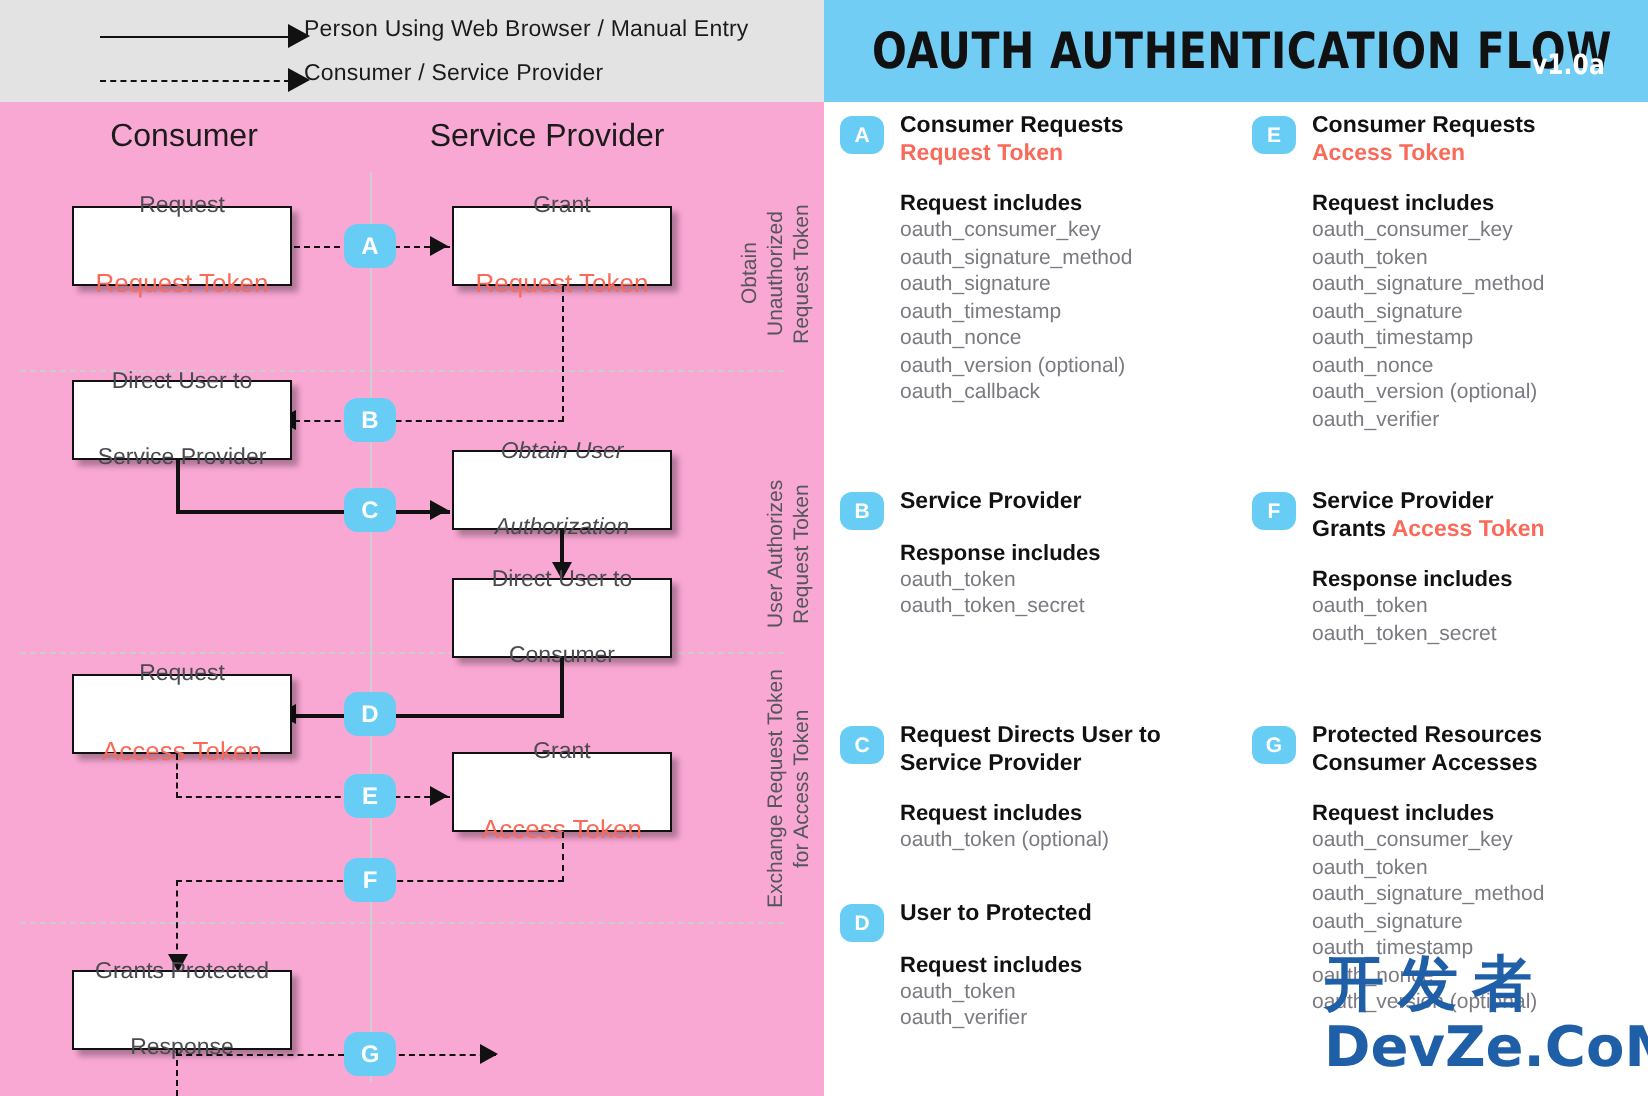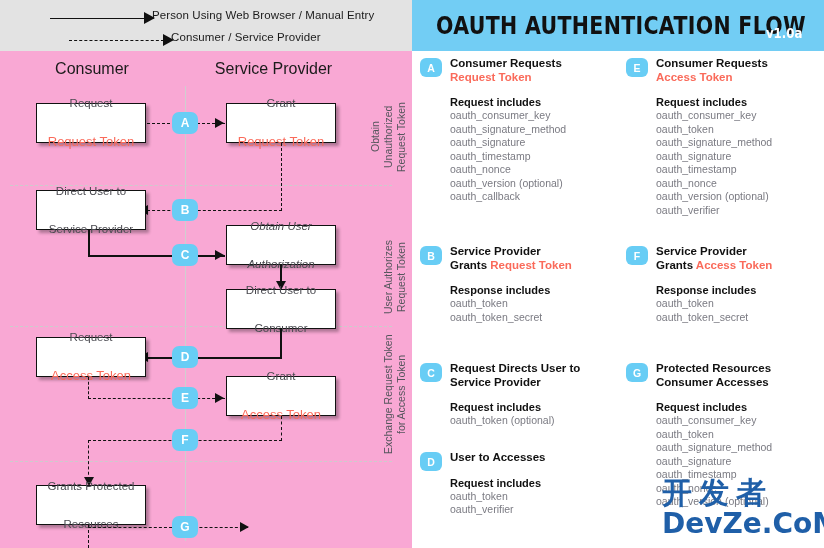--- a/index.html
+++ b/index.html
@@ -11,21 +11,21 @@
   }
   #page{position:relative;width:824px;height:548px;background:#ffffff;overflow:hidden;}
 
   
   .legend-band{
     position:absolute;left:0;top:0;width:412px;height:51px;
     background:#e3e3e3;
   }
   .legend-row{position:absolute;left:0;width:412px;height:22px;}
   .legend-row.r1{top:8px;}
-  .legend-row.r2{top:30px;margin-left:19px;}
+  .legend-row.r2{top:30px;}
   .legend-line{
     position:absolute;left:50px;top:10px;width:95px;height:0;
     border-top:1.6px solid #111;
   }
   .legend-line.dashed{border-top:1.6px dashed #111;}
   .legend-arrow{
     position:absolute;left:144px;top:4px;width:0;height:0;
     border-left:11px solid #111;
     border-top:6px solid transparent;
     border-bottom:6px solid transparent;
@@ -249,21 +249,21 @@
     </div>
 
     <div class="dv" style="left:281px;top:365px;height:25px;"></div>
     <div class="dh" style="left:88px;top:389px;width:194px;"></div>
     <div class="badge" style="left:172px;top:378px;">F</div>
     <div class="dv" style="left:88px;top:389px;height:40px;"></div>
     <div class="ar-d" style="left:83.5px;top:426px;"></div>
 
     <div class="nbox" style="left:36px;top:434px;width:110px;height:40px;">
       <span>Grants Protected</span>
-      <span>Resources</span>
+      <span>Response</span>
     </div>
 
     <div class="dv" style="left:88px;top:474px;height:23px;"></div>
     <div class="dh" style="left:88px;top:476px;width:160px;"></div>
     <div class="ar-r" style="left:240px;top:470.5px;"></div>
     <div class="badge" style="left:172px;top:465px;">G</div>
 
     <div class="phase" style="top:40px;height:92px;">Obtain Unauthorized
 Request Token</div>
     <div class="phase" style="top:180px;height:92px;">User Authorizes
@@ -289,21 +289,20 @@
         <div class="bitem">oauth_nonce</div>
         <div class="bitem">oauth_version (optional)</div>
         <div class="bitem">oauth_callback</div>
       </div>
     </div>
 
     <div class="sec" style="left:0;top:194px;">
       <div class="bdg">B</div>
       <div class="head">
         <div>Service Provider</div>
-        <div><span>Grants </span><span class="red">Request Token</span></div>
       </div>
       <div class="body">
         <div class="blabel">Response includes</div>
         <div class="bitem">oauth_token</div>
         <div class="bitem">oauth_token_secret</div>
       </div>
     </div>
 
     <div class="sec" style="left:0;top:311px;">
       <div class="bdg">C</div>
@@ -313,21 +312,21 @@
       </div>
       <div class="body">
         <div class="blabel">Request includes</div>
         <div class="bitem">oauth_token (optional)</div>
       </div>
     </div>
 
     <div class="sec" style="left:0;top:400px;">
       <div class="bdg">D</div>
       <div class="head">
-        <div>User to Accesses</div>
+        <div>User to Protected</div>
       </div>
       <div class="body">
         <div class="blabel">Request includes</div>
         <div class="bitem">oauth_token</div>
         <div class="bitem">oauth_verifier</div>
       </div>
     </div>
 
     <div class="sec" style="left:206px;top:6px;">
       <div class="bdg">E</div>

